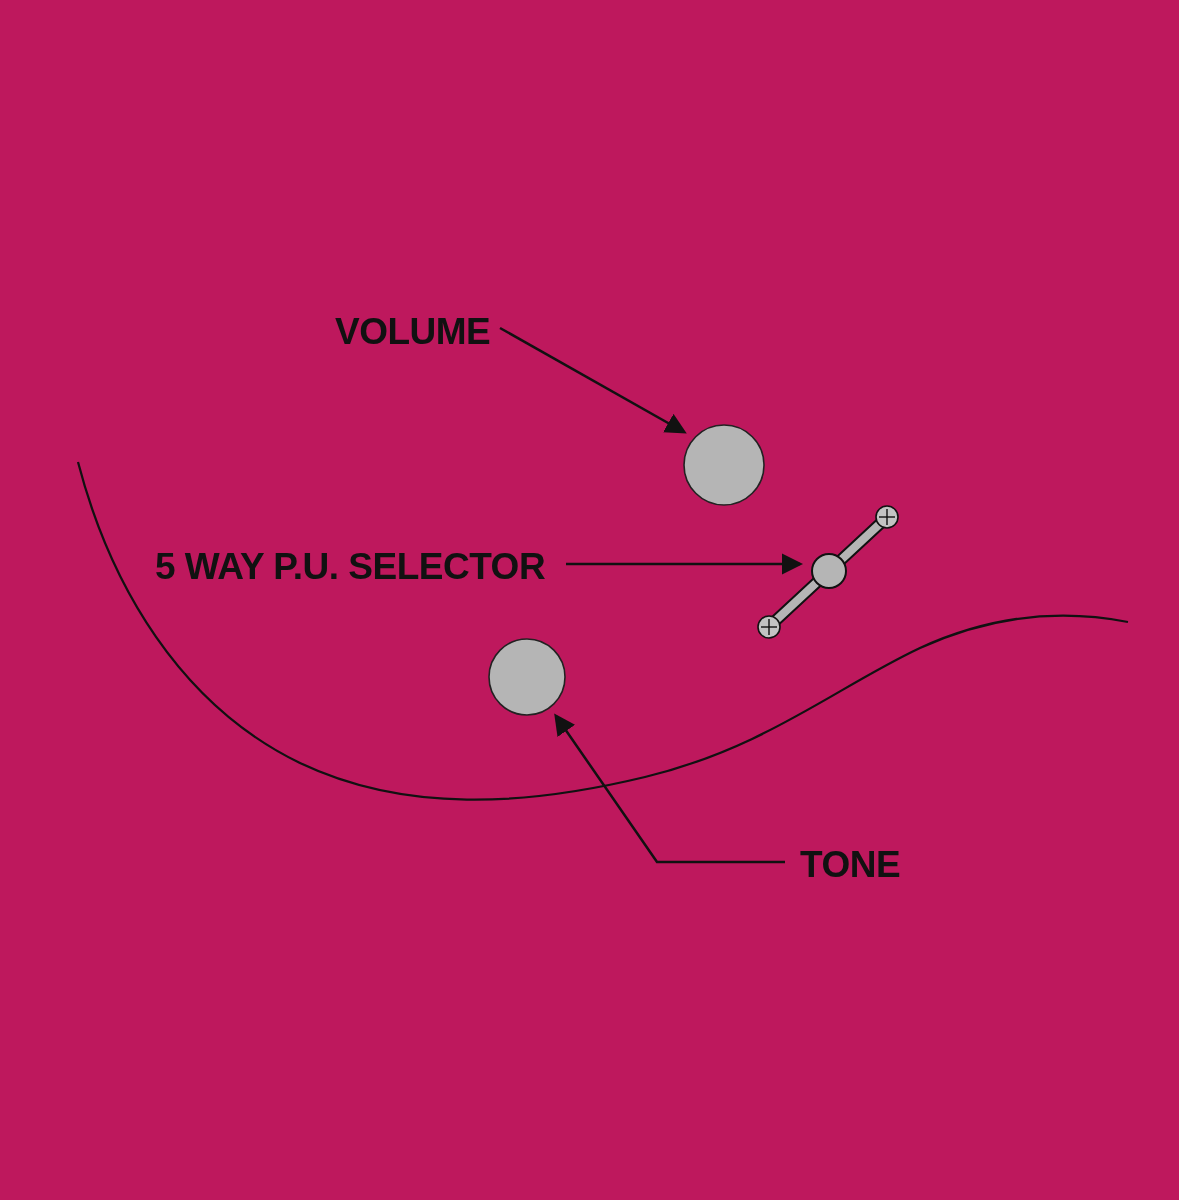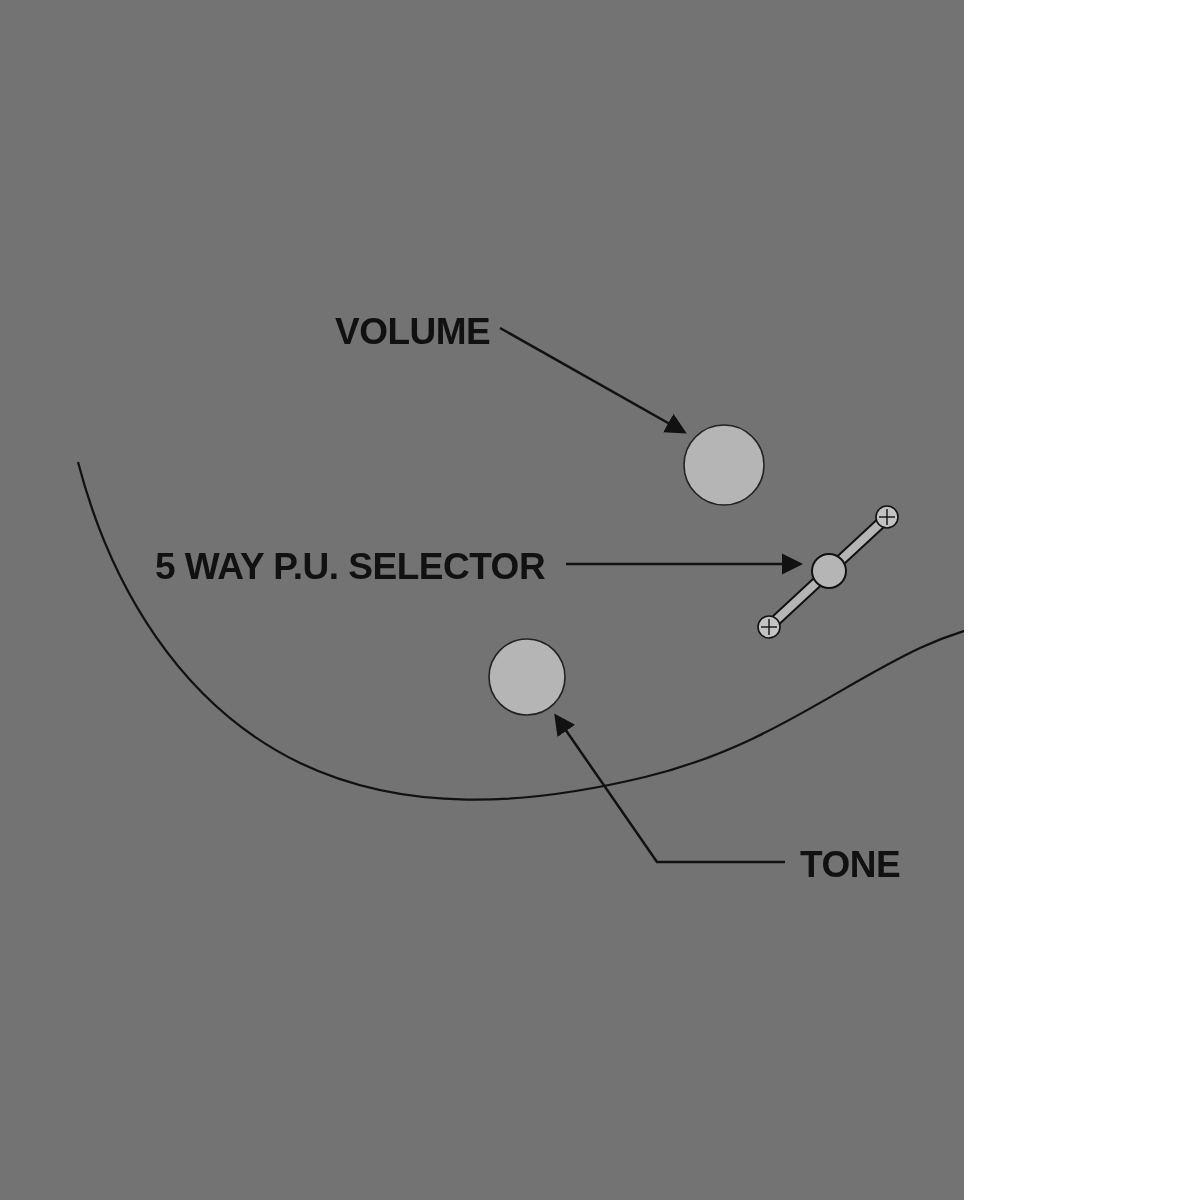--- a/index.html
+++ b/index.html
@@ -2,23 +2,23 @@
 <html><head>
 <meta charset="utf-8">
 <style>
   html, body {
     margin: 0;
     padding: 0;
     background: #ffffff;
   }
   .stage {
     position: relative;
-    width: 964px;
+    width: 1179px;
     height: 1200px;
-    background: #737373;
+    background: #be185d;
     overflow: hidden;
     font-family: "Liberation Sans", sans-serif;
   }
   svg {
     display: block;
     width: 1200px;
     height: 1200px;
   }
   .diagram-label {
     font-family: "Liberation Sans", "DejaVu Sans", sans-serif;

